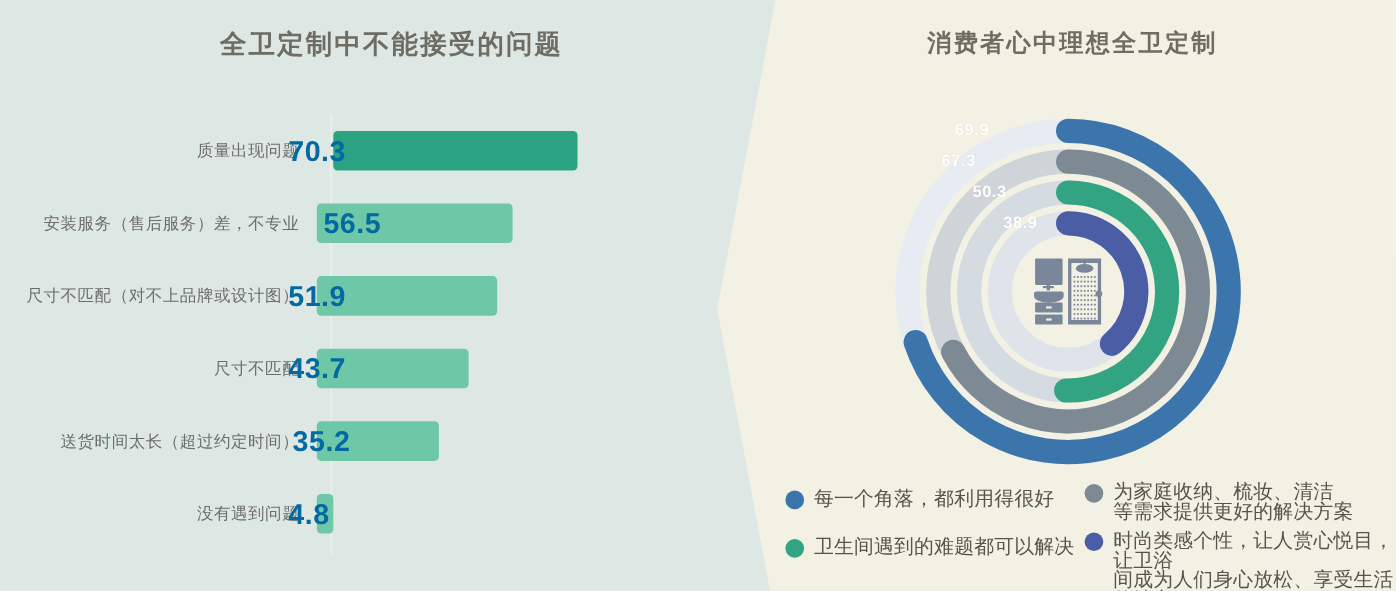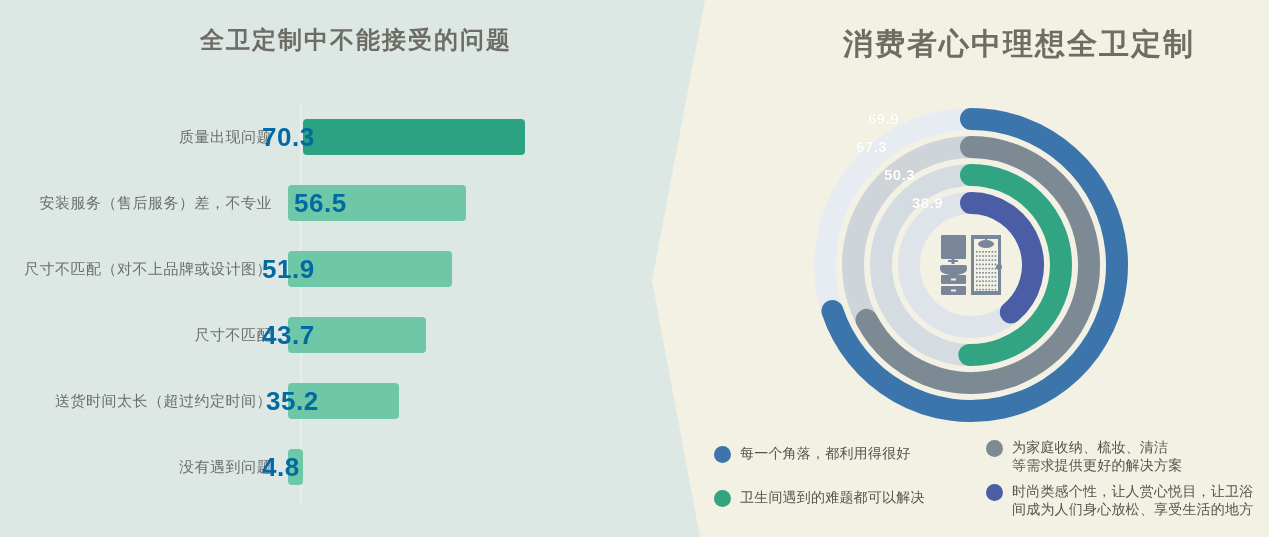--- a/index.html
+++ b/index.html
@@ -22,21 +22,21 @@
 
   
   .title{
     position:absolute;
     font-weight:bold;
     color:#6a6a60;
     letter-spacing:2px;
     white-space:nowrap;
   }
   #title-left{left:200px;top:24px;font-size:24px;color:#6d6d63;}
-  #title-right{left:843px;top:24px;font-size:30px;color:#6d6d63;}
+  #title-right{left:843px;top:24px;font-size:22px;color:#6d6d63;}
 
   
   #bars{position:absolute;left:0;top:104px;width:640px;height:400px;}
   .barrow{position:absolute;left:0;width:640px;height:66px;display:flex;align-items:center;}
   .barlabel{
     width:288px;text-align:right;padding-right:16px;box-sizing:border-box;
     font-size:15px;color:#6d6d6d;white-space:nowrap;letter-spacing:.5px;
   }
   .bartrack{position:relative;width:246px;height:66px;display:flex;align-items:center;}
   .barfill{height:36px;border-radius:4px;}
@@ -53,21 +53,21 @@
     position:absolute;
     font-size:15px;font-weight:bold;color:#ffffff;
     letter-spacing:.5px;
     text-shadow:0 0 1px rgba(0,0,0,.12);
   }
 
   
   #legend{position:absolute;left:714px;top:438px;width:556px;height:92px;}
   .legitem{position:absolute;display:flex;align-items:flex-start;}
   .legdot{width:17px;height:17px;border-radius:50%;flex:0 0 17px;margin-top:2px;}
-  .legtext{margin-left:9px;font-size:14px;line-height:18px;color:#55554e;white-space:pre-line;letter-spacing:.2px;}
+  .legtext{margin-left:9px;font-size:18px;line-height:18px;color:#55554e;white-space:pre-line;letter-spacing:.2px;}
   #leg0{left:0px;top:6px;}
   #leg1{left:0px;top:50px;}
   #leg2{left:272px;top:0px;}
   #leg3{left:272px;top:44px;}
 </style>
 </head>
 <body>
 
 <div id="stage">
 

